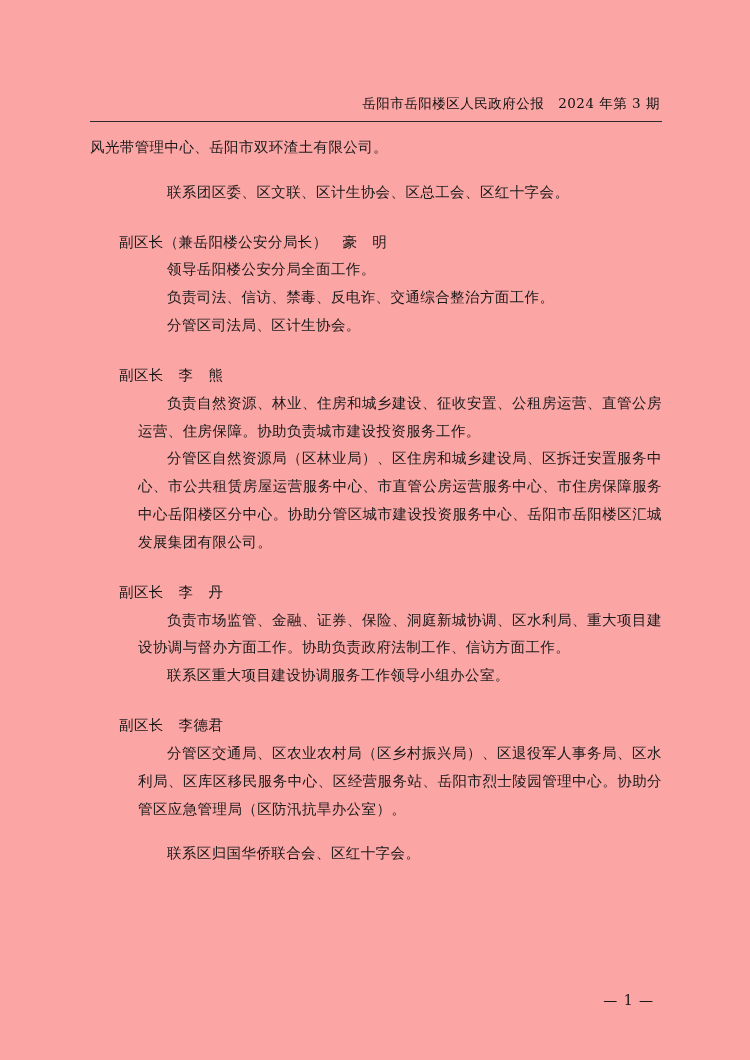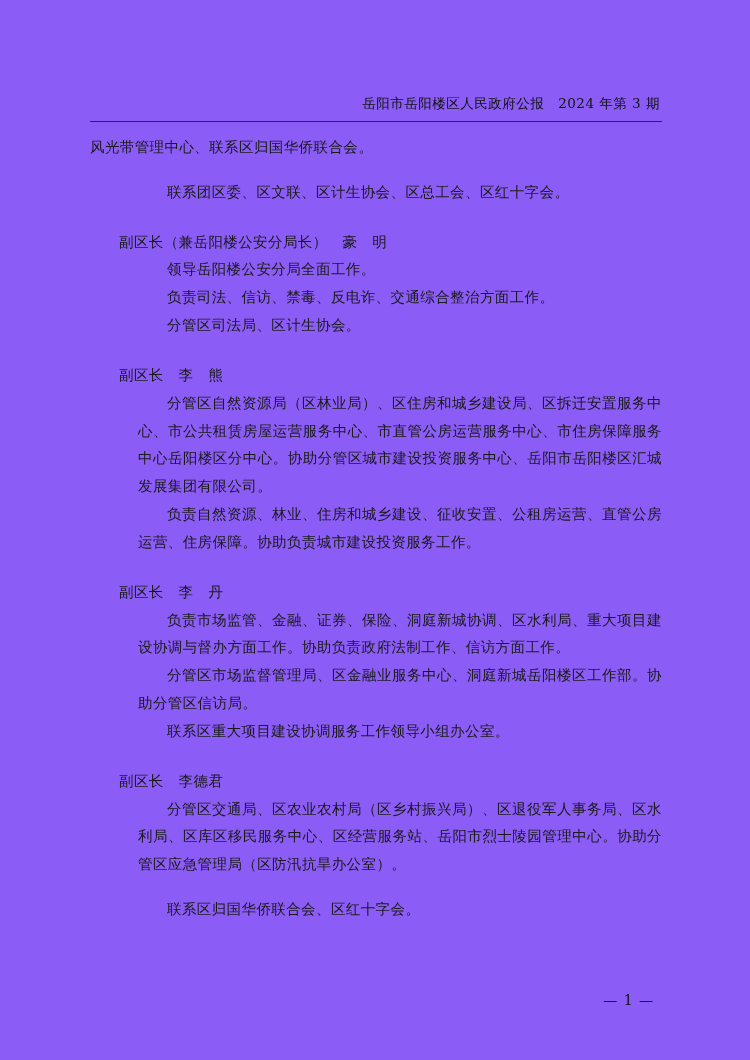--- a/index.html
+++ b/index.html
@@ -3,21 +3,21 @@
 <meta charset="utf-8">
 <style>
   html, body {
     margin: 0;
     padding: 0;
     background: #f0f0f0;
   }
   .page {
     width: 750px;
     height: 1060px;
-    background: #8b5cf6;
+    background: #fca5a5;
     position: relative;
     box-sizing: border-box;
     font-family: "DejaVu Serif", "Liberation Serif", serif;
     color: #1a1a1a;
     overflow: hidden;
   }
   .header {
     position: absolute;
     top: 95px;
     left: 90px;
@@ -77,36 +77,35 @@
 </head>
 <body>
 
 <div class="page">
 
   <div class="header">岳阳市岳阳楼区人民政府公报　2024 年第 3 期</div>
   <div class="header-rule"></div>
 
   <div class="content">
 
-    <p>风光带管理中心、联系区归国华侨联合会。</p>
+    <p>风光带管理中心、岳阳市双环渣土有限公司。</p>
 
     <p class="indent1 gap-top">联系团区委、区文联、区计生协会、区总工会、区红十字会。</p>
 
     <p class="title-line gap-top-lg">副区长（兼岳阳楼公安分局长）　豪　明</p>
     <p class="indent1">领导岳阳楼公安分局全面工作。</p>
     <p class="indent1">负责司法、信访、禁毒、反电诈、交通综合整治方面工作。</p>
     <p class="indent1">分管区司法局、区计生协会。</p>
 
     <p class="title-line gap-top-lg">副区长　李　熊</p>
+    <p class="indent1">负责自然资源、林业、住房和城乡建设、征收安置、公租房运营、直管公房运营、住房保障。协助负责城市建设投资服务工作。</p>
     <p class="indent1">分管区自然资源局（区林业局）、区住房和城乡建设局、区拆迁安置服务中心、市公共租赁房屋运营服务中心、市直管公房运营服务中心、市住房保障服务中心岳阳楼区分中心。协助分管区城市建设投资服务中心、岳阳市岳阳楼区汇城发展集团有限公司。</p>
-    <p class="indent1">负责自然资源、林业、住房和城乡建设、征收安置、公租房运营、直管公房运营、住房保障。协助负责城市建设投资服务工作。</p>
 
     <p class="title-line gap-top-lg">副区长　李　丹</p>
     <p class="indent1">负责市场监管、金融、证券、保险、洞庭新城协调、区水利局、重大项目建设协调与督办方面工作。协助负责政府法制工作、信访方面工作。</p>
-    <p class="indent1">分管区市场监督管理局、区金融业服务中心、洞庭新城岳阳楼区工作部。协助分管区信访局。</p>
     <p class="indent1">联系区重大项目建设协调服务工作领导小组办公室。</p>
 
     <p class="title-line gap-top-lg">副区长　李德君</p>
     <p class="indent1">分管区交通局、区农业农村局（区乡村振兴局）、区退役军人事务局、区水利局、区库区移民服务中心、区经营服务站、岳阳市烈士陵园管理中心。协助分管区应急管理局（区防汛抗旱办公室）。</p>
     <p class="indent1 gap-top">联系区归国华侨联合会、区红十字会。</p>
 
   </div>
 
   <div class="footer">— 1 —</div>
 

